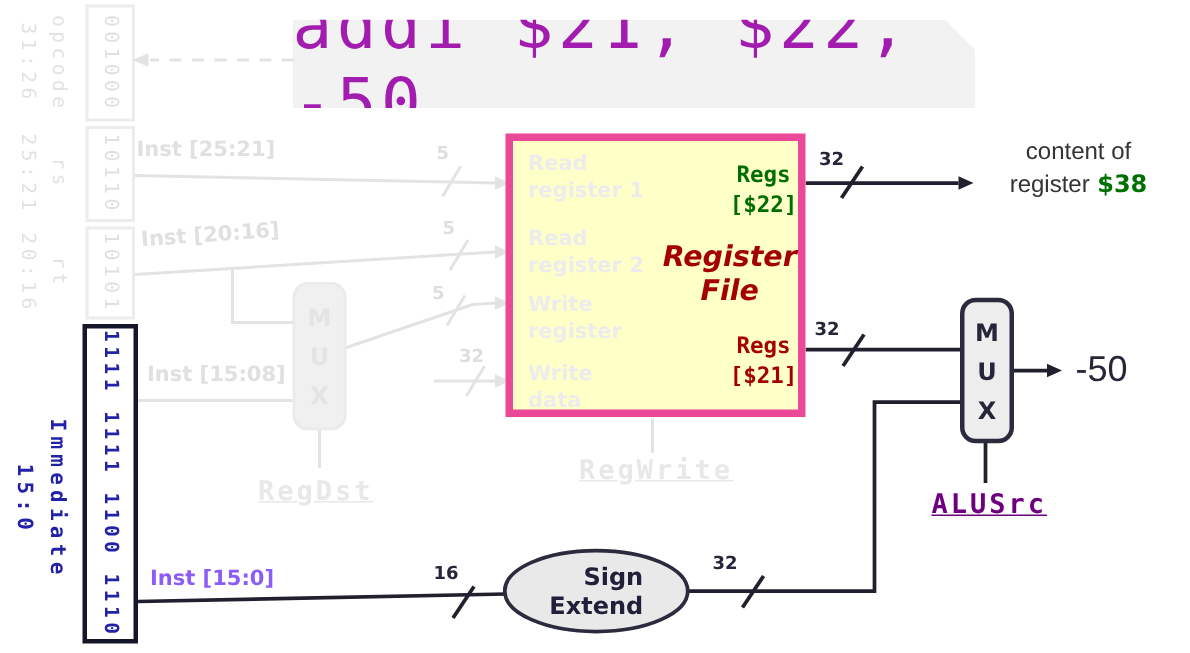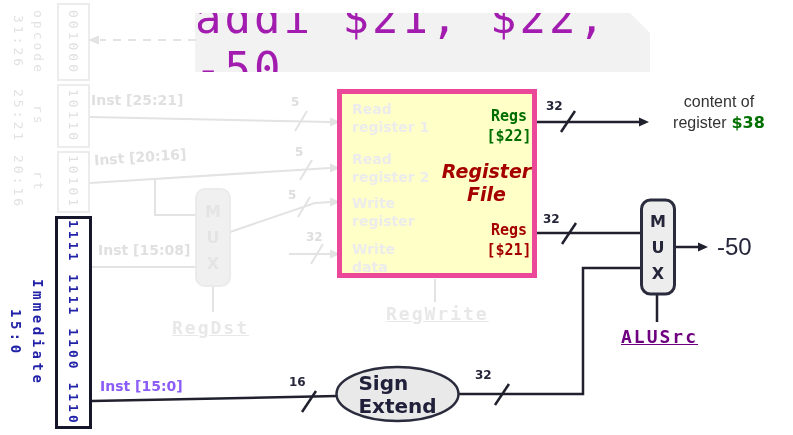--- a/index.html
+++ b/index.html
@@ -49,22 +49,22 @@
   #rf-out21{top:127px;color:#a50000;}
 
   
   .muxletters{display:flex;flex-direction:column;align-items:center;justify-content:center;
     gap:7px;font-family:"DejaVu Sans",sans-serif;font-weight:bold;font-size:16px;}
   #mux-gray-letters{left:196px;top:189px;width:34px;height:97px;color:#e4e4e4;}
   #mux-black-letters{left:641px;top:200px;width:34px;height:94px;color:#26263a;}
 
   
   #signext-label{left:337px;top:369px;width:121px;height:51px;display:flex;align-items:center;
-    justify-content:center;text-align:left;font-family:"DejaVu Sans",sans-serif;
-    font-weight:bold;font-size:20px;line-height:1.15;color:#20203a;}
+    justify-content:center;text-align:right;font-family:"DejaVu Sans",sans-serif;
+    font-weight:bold;font-size:16px;line-height:1.15;color:#20203a;}
 
   
   .wlbl{font-family:"DejaVu Sans",sans-serif;font-weight:bold;font-size:14px;color:#e0e0e0;}
   #lbl-inst2521{left:91px;top:92px;}
   #lbl-inst2016{left:94px;top:149px;transform:rotate(-4deg);}
   #lbl-inst1511{left:98px;top:242px;}
   #lbl-inst150{left:100px;top:378px;color:#8b5cf6;}
   .num{font-family:"DejaVu Sans",sans-serif;font-weight:bold;font-size:12px;color:#dedede;}
   .num.dark{color:#26263a;}
   #n5a{left:291px;top:95px;} #n5b{left:295px;top:145px;} #n5c{left:288px;top:188px;}

